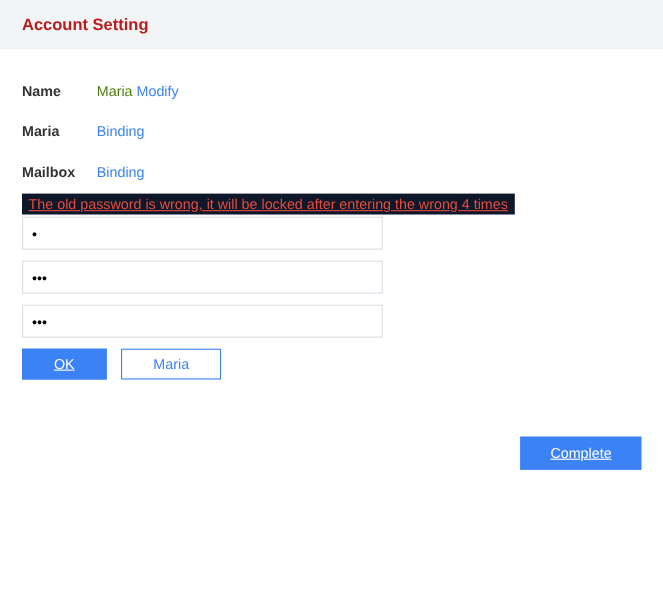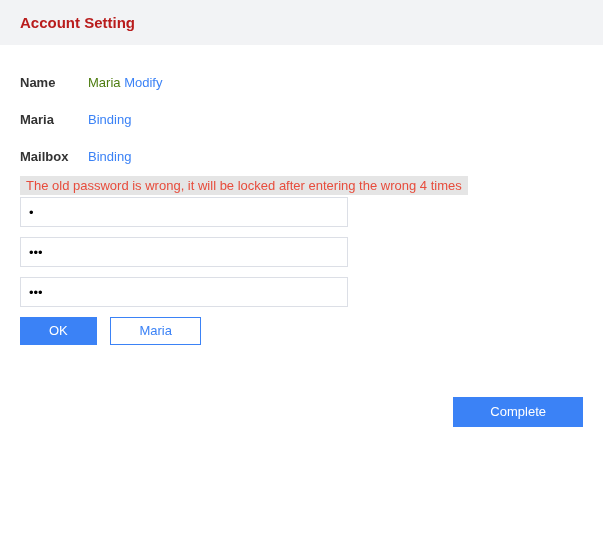--- a/index.html
+++ b/index.html
@@ -41,27 +41,28 @@
     .link {
       color: #3b82f6;
       cursor: pointer;
     }
     .inline-space { }
     .pwd-section .label { padding-top: 10px; }
     .pwd-col {
       flex: 1;
     }
     .error-msg {
-      background: #e5e5e5;
+      background: #0f172a;
       color: #e74c3c;
       padding: 2px 6px;
       font-size: 13px;
       display: inline-block;
       margin-bottom: 2px;
       white-space: nowrap;
+      text-decoration: underline;
     }
     .pwd-input {
       display: block;
       width: 328px;
       height: 30px;
       border: 1px solid #dcdfe6;
       padding: 4px 8px;
       font-size: 13px;
       margin-bottom: 10px;
       outline: none;
@@ -79,32 +80,33 @@
       border: 1px solid;
       cursor: pointer;
       text-align: center;
       margin-right: 10px;
       font-family: inherit;
     }
     .btn-primary {
       background: #3b82f6;
       border-color: #3b82f6;
       color: #fff;
+      text-decoration: underline;
     }
     .btn-secondary {
       background: #fff;
       border-color: #3b82f6;
       color: #3b82f6;
     }
     .footer {
       padding: 10px 20px 16px 20px;
       text-align: right;
     }
     .footer .btn-primary {
-      padding: 0 36px;
+      padding: 0 26px;
       height: 30px;
       line-height: 28px;
       margin-right: 0;
     }
   </style>
 </head>
 <body>
 
 <div class="header">
   <span>Account Setting</span>

